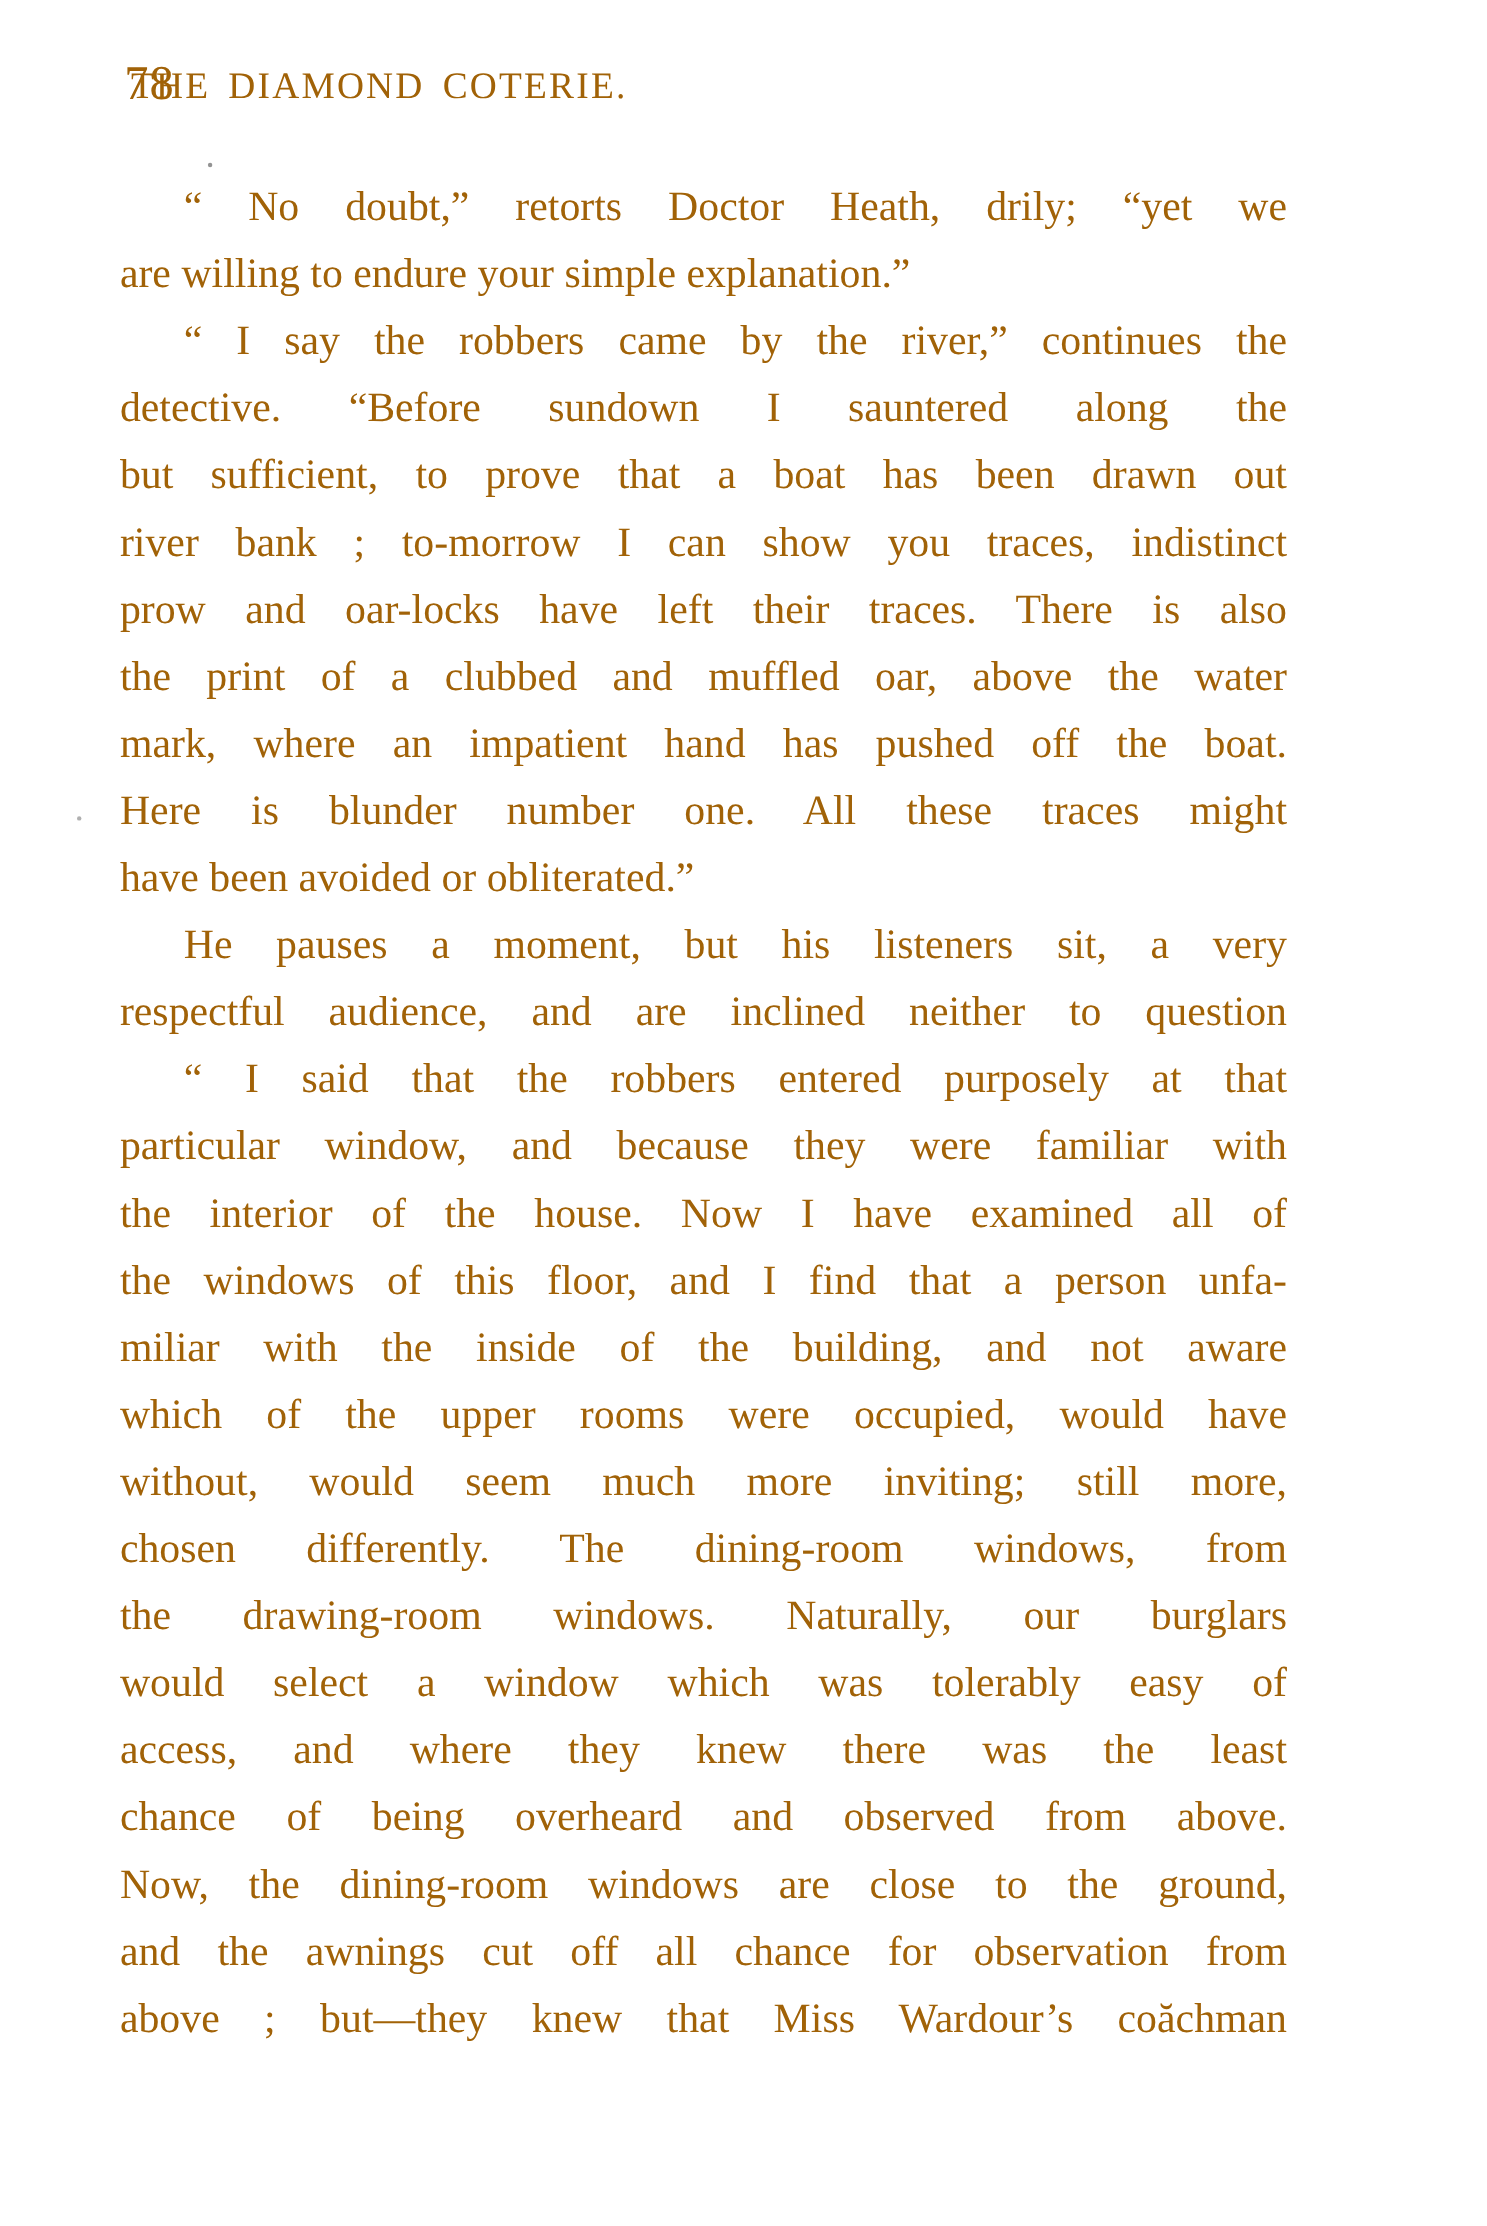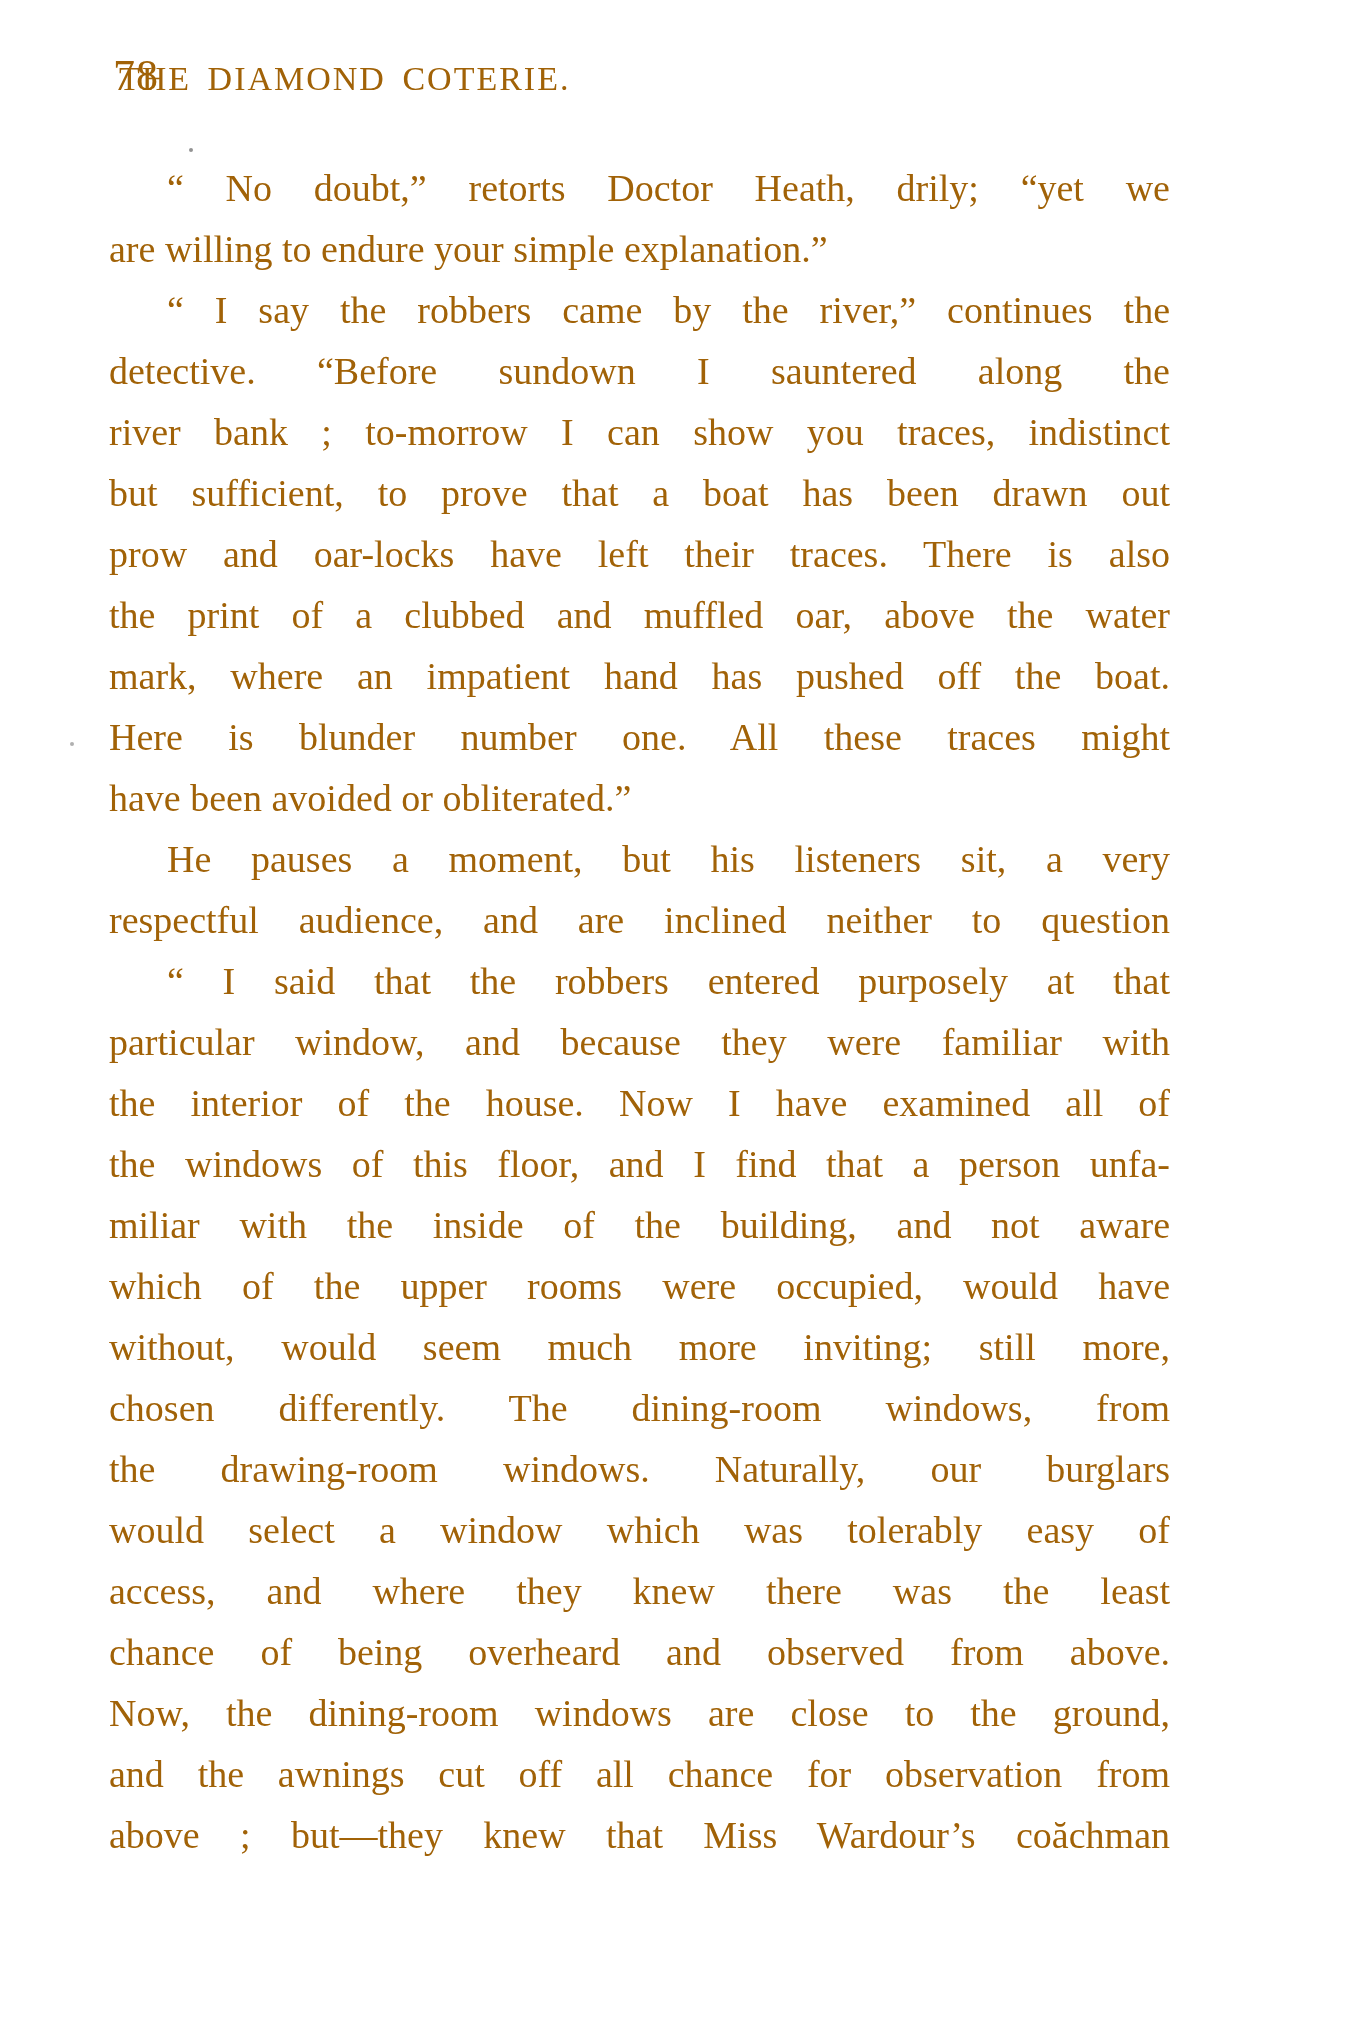--- a/index.html
+++ b/index.html
@@ -81,22 +81,22 @@
   </header>
 
   <main class="text-block" id="text-block">
       <div class="paragraph">
         <div class="line indent">“ No doubt,” retorts Doctor Heath, drily; “yet we</div>
         <div class="line last">are willing to endure your simple explanation.”</div>
       </div>
       <div class="paragraph">
         <div class="line indent">“ I say the robbers came by the river,” continues the</div>
         <div class="line">detective.  “Before sundown I sauntered along the</div>
+        <div class="line">but sufficient, to prove that a boat has been drawn out</div>
         <div class="line">river bank ; to-morrow I can show you traces, indistinct</div>
-        <div class="line">but sufficient, to prove that a boat has been drawn out</div>
         <div class="line">prow and oar-locks have left their traces.  There is also</div>
         <div class="line">the print of a clubbed and muffled oar, above the water</div>
         <div class="line">mark, where an impatient hand has pushed off the boat.</div>
         <div class="line">Here is blunder number one.  All these traces might</div>
         <div class="line last">have been avoided or obliterated.”</div>
       </div>
       <div class="paragraph">
         <div class="line indent">He pauses a moment, but his listeners sit, a very</div>
         <div class="line">respectful audience, and are inclined neither to question</div>
       </div>

